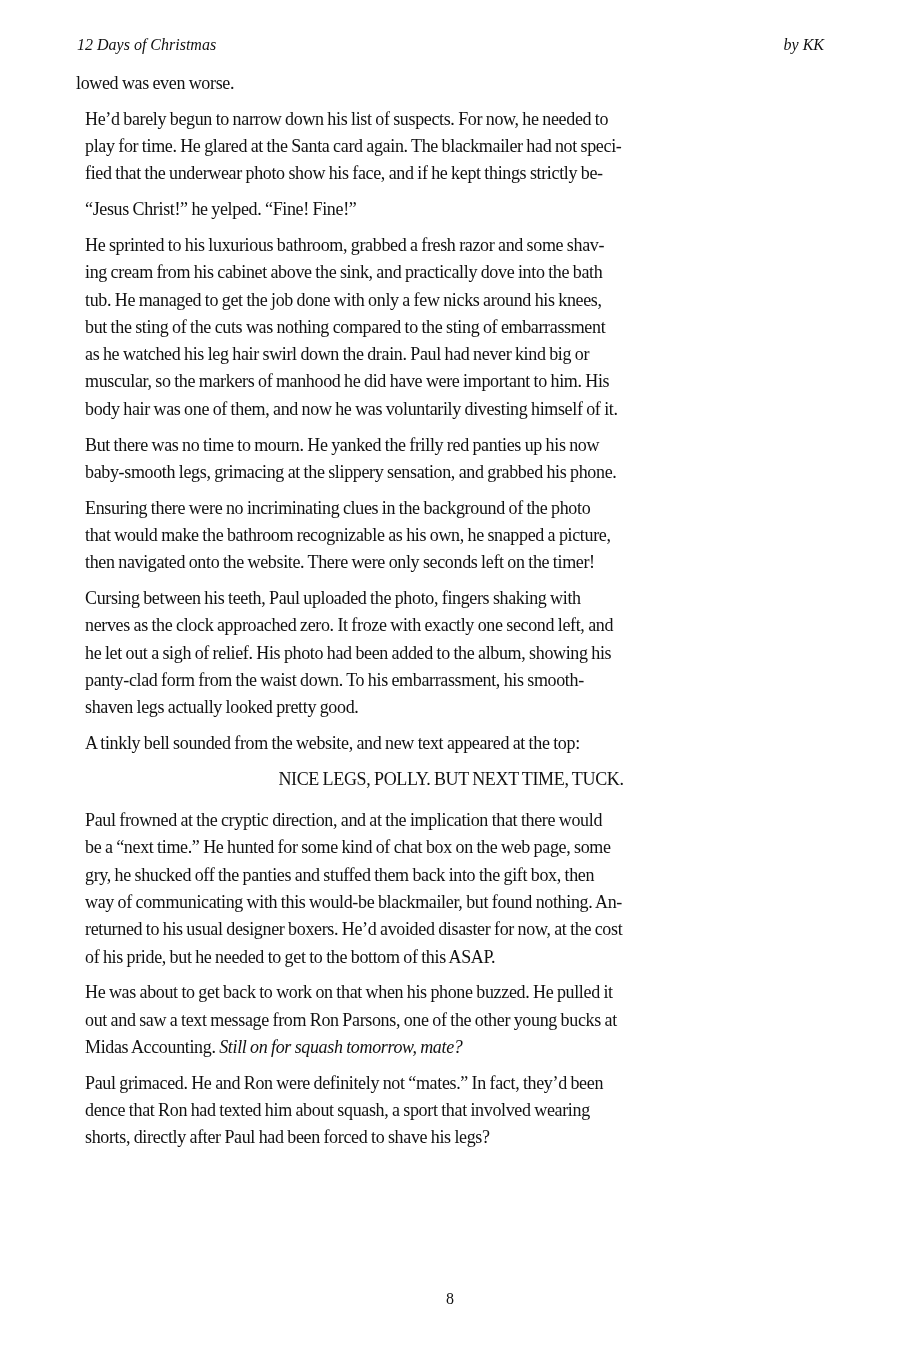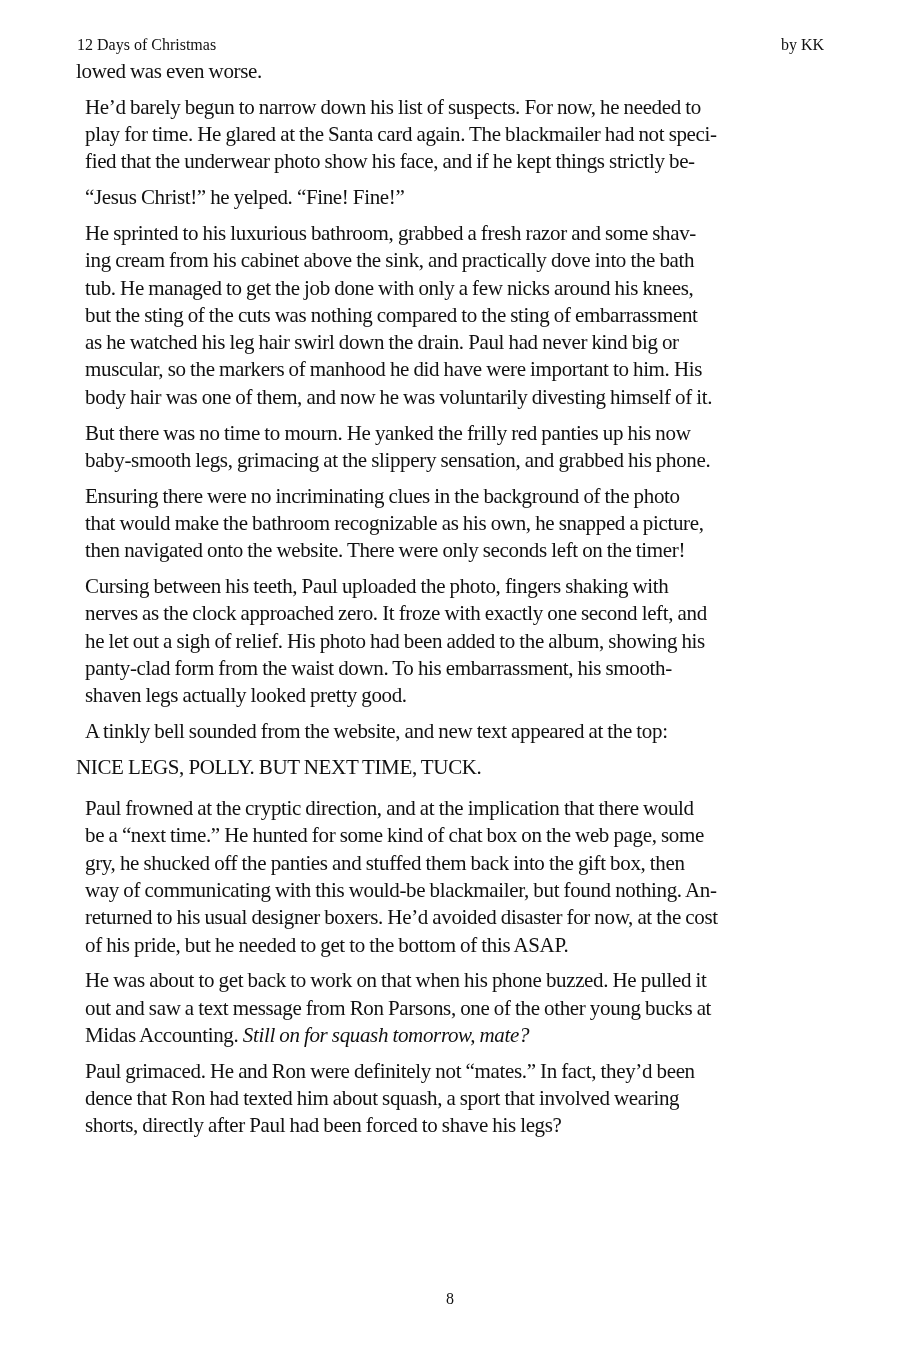--- a/index.html
+++ b/index.html
@@ -4,31 +4,31 @@
   <style>
     html, body { margin: 0; padding: 0; background: #ffffff; }
     body {
       width: 900px; height: 1350px; position: relative; overflow: hidden;
       font-family: "Liberation Serif", "DejaVu Serif", serif;
       color: #111111;
     }
     .header {
       position: absolute; top: 34px; left: 77px; right: 76px;
       display: flex; justify-content: space-between;
-      font-size: 16px; line-height: 22px;
+      font-style: italic; font-size: 16px; line-height: 22px;
     }
     .body-text {
-      position: absolute; top: 58px; left: 76px; width: 750px;
-      font-size: 21px; line-height: 27.3px;
+      position: absolute; top: 70px; left: 76px; width: 750px;
+      font-size: 18px; line-height: 27.3px;
       letter-spacing: -0.35px; word-spacing: -0.5px;
     }
     .p { margin: 0 0 8.5px 0; text-indent: 9px; text-align: left; }
     .p.first { text-indent: 0; }
     .l { display: block; white-space: nowrap; }
-    .center { text-align: left; text-indent: 0; margin: 0 0 14px 0; }
+    .center { text-align: center; text-indent: 0; margin: 0 0 14px 0; }
     .page-number {
       position: absolute; top: 1290px; left: 0; width: 900px;
       text-align: center; font-size: 16px;
     }
   </style>
 </head>
 <body>
 
 <div class="header">
   <span>12 Days of Christmas</span>

